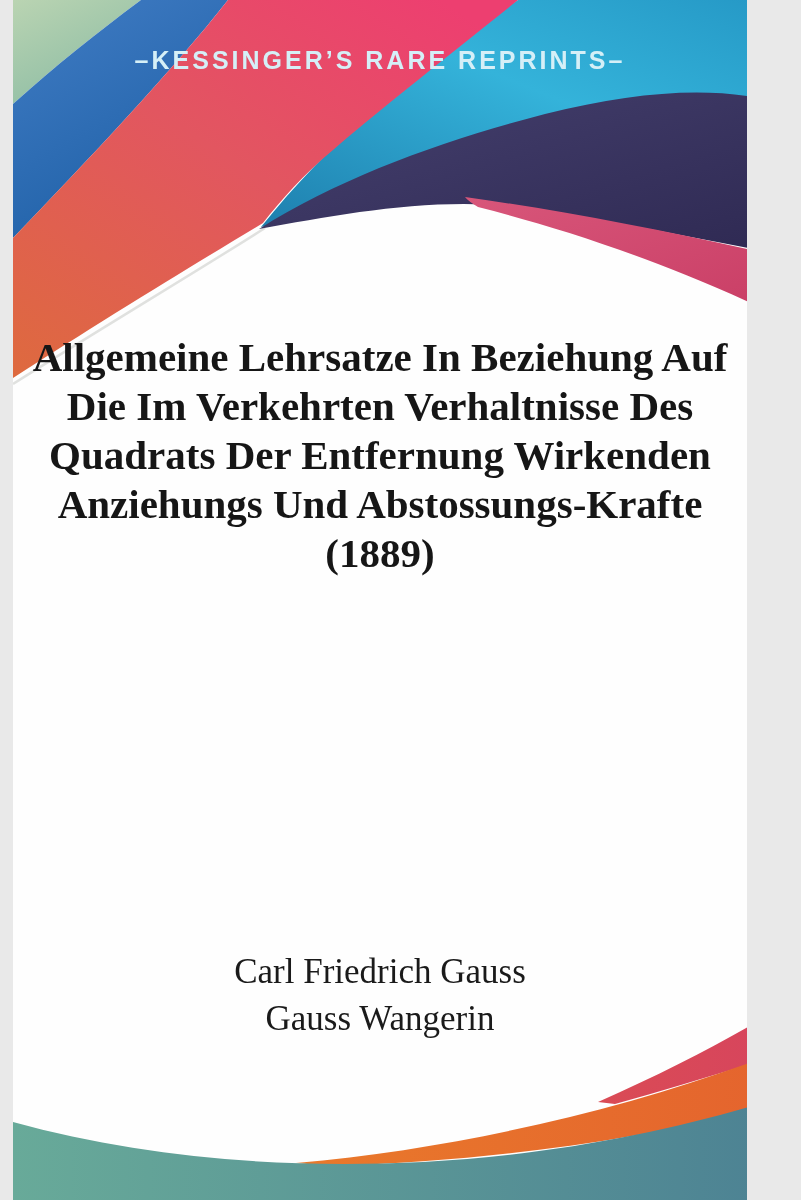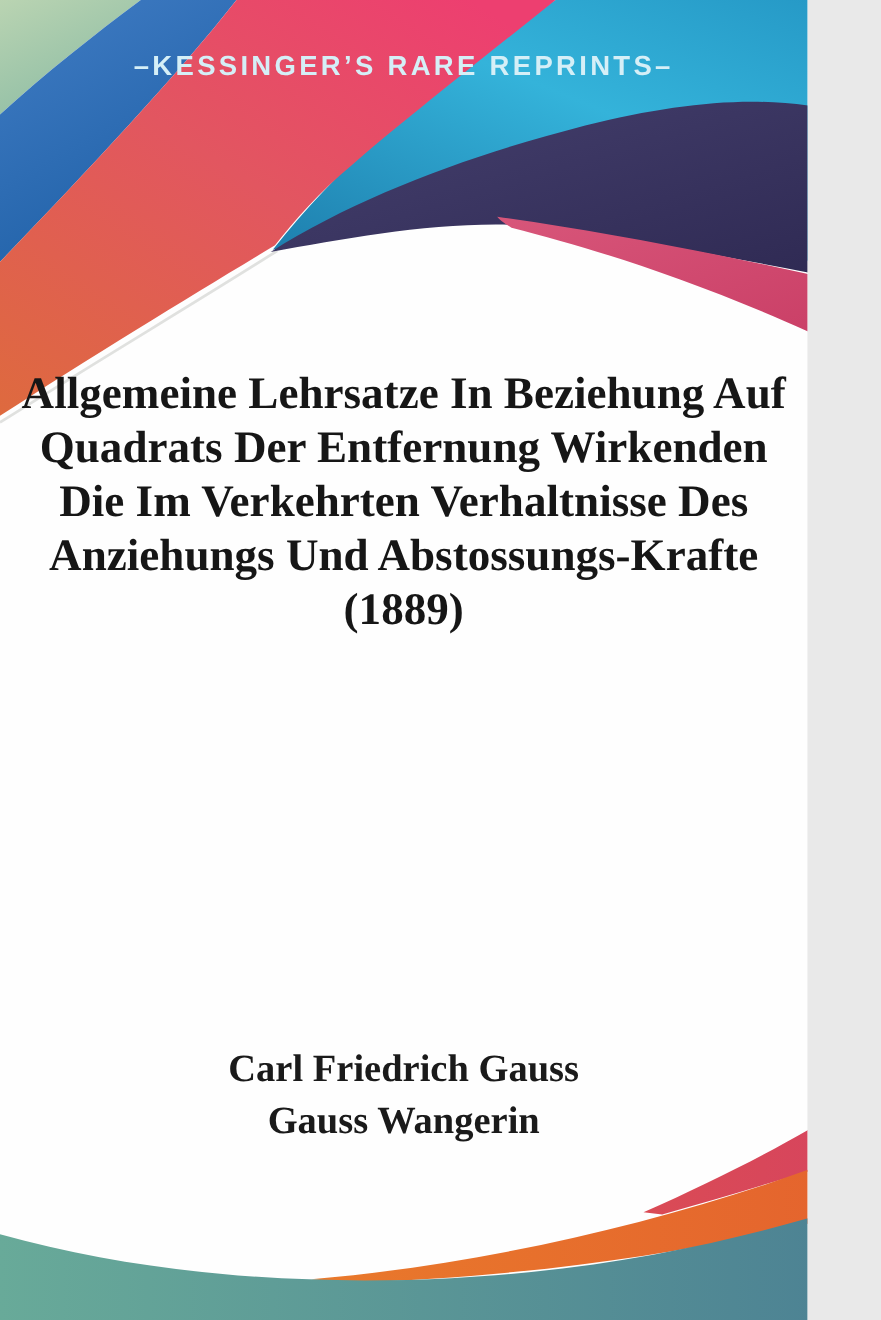--- a/index.html
+++ b/index.html
@@ -2,20 +2,21 @@
 <html><head>
 <meta charset="utf-8">
 <style>
   html,body{margin:0;padding:0;background:#e9e9e9;}
   .cover{
     position:relative;
     width:734px;height:1200px;
     background:#fefefe;
     overflow:hidden;
     font-family:"Liberation Serif", serif;
+    margin-left:13px;
   }
   .wave-svg{position:absolute;left:0;display:block;}
   #top-waves{top:0;}
   #bottom-waves{bottom:0;}
   .banner{
     position:absolute;top:46px;left:0;width:100%;
     text-align:center;
     font-family:"Liberation Sans", sans-serif;
     font-weight:bold;
     font-size:25px;
@@ -27,21 +28,21 @@
     position:absolute;top:333px;left:0;width:100%;
     text-align:center;
     font-weight:bold;
     font-size:41px;
     line-height:49px;
     color:#161616;
   }
   .authors{
     position:absolute;top:948px;left:0;width:100%;
     text-align:center;
-    font-weight:bold;
+    font-weight:normal;
     font-size:35px;
     line-height:47px;
     color:#1a1a1a;
   }
 </style>
 </head>
 <body>
 
 <div class="cover">
 
@@ -101,22 +102,22 @@
     </defs>
     <path fill="url(#gradBottomRed)" d="M585,102 C676,62 748,22 801,-14 L801,47 C737,63 668,86 602,104 Z"></path>
     <path fill="url(#gradBottomOrange)" d="M283,163 C465,147 650,100 801,38 L801,96 C655,135 500,160 318,166 Z"></path>
     <path fill="url(#gradBottomTeal)" d="M0,122 C130,158 270,169 410,162 C565,154 695,122 801,87 L801,200 L0,200 Z"></path>
   </svg>
 
   <div class="banner">–KESSINGER’S RARE REPRINTS–</div>
 
   <div class="title">
     <div>Allgemeine Lehrsatze In Beziehung Auf</div>
+    <div>Die Im Verkehrten Verhaltnisse Des</div>
     <div>Quadrats Der Entfernung Wirkenden</div>
-    <div>Die Im Verkehrten Verhaltnisse Des</div>
     <div>Anziehungs Und Abstossungs-Krafte</div>
     <div>(1889)</div>
   </div>
 
   <div class="authors">
     <div>Carl Friedrich Gauss</div>
     <div>Gauss Wangerin</div>
   </div>
 
 </div>

